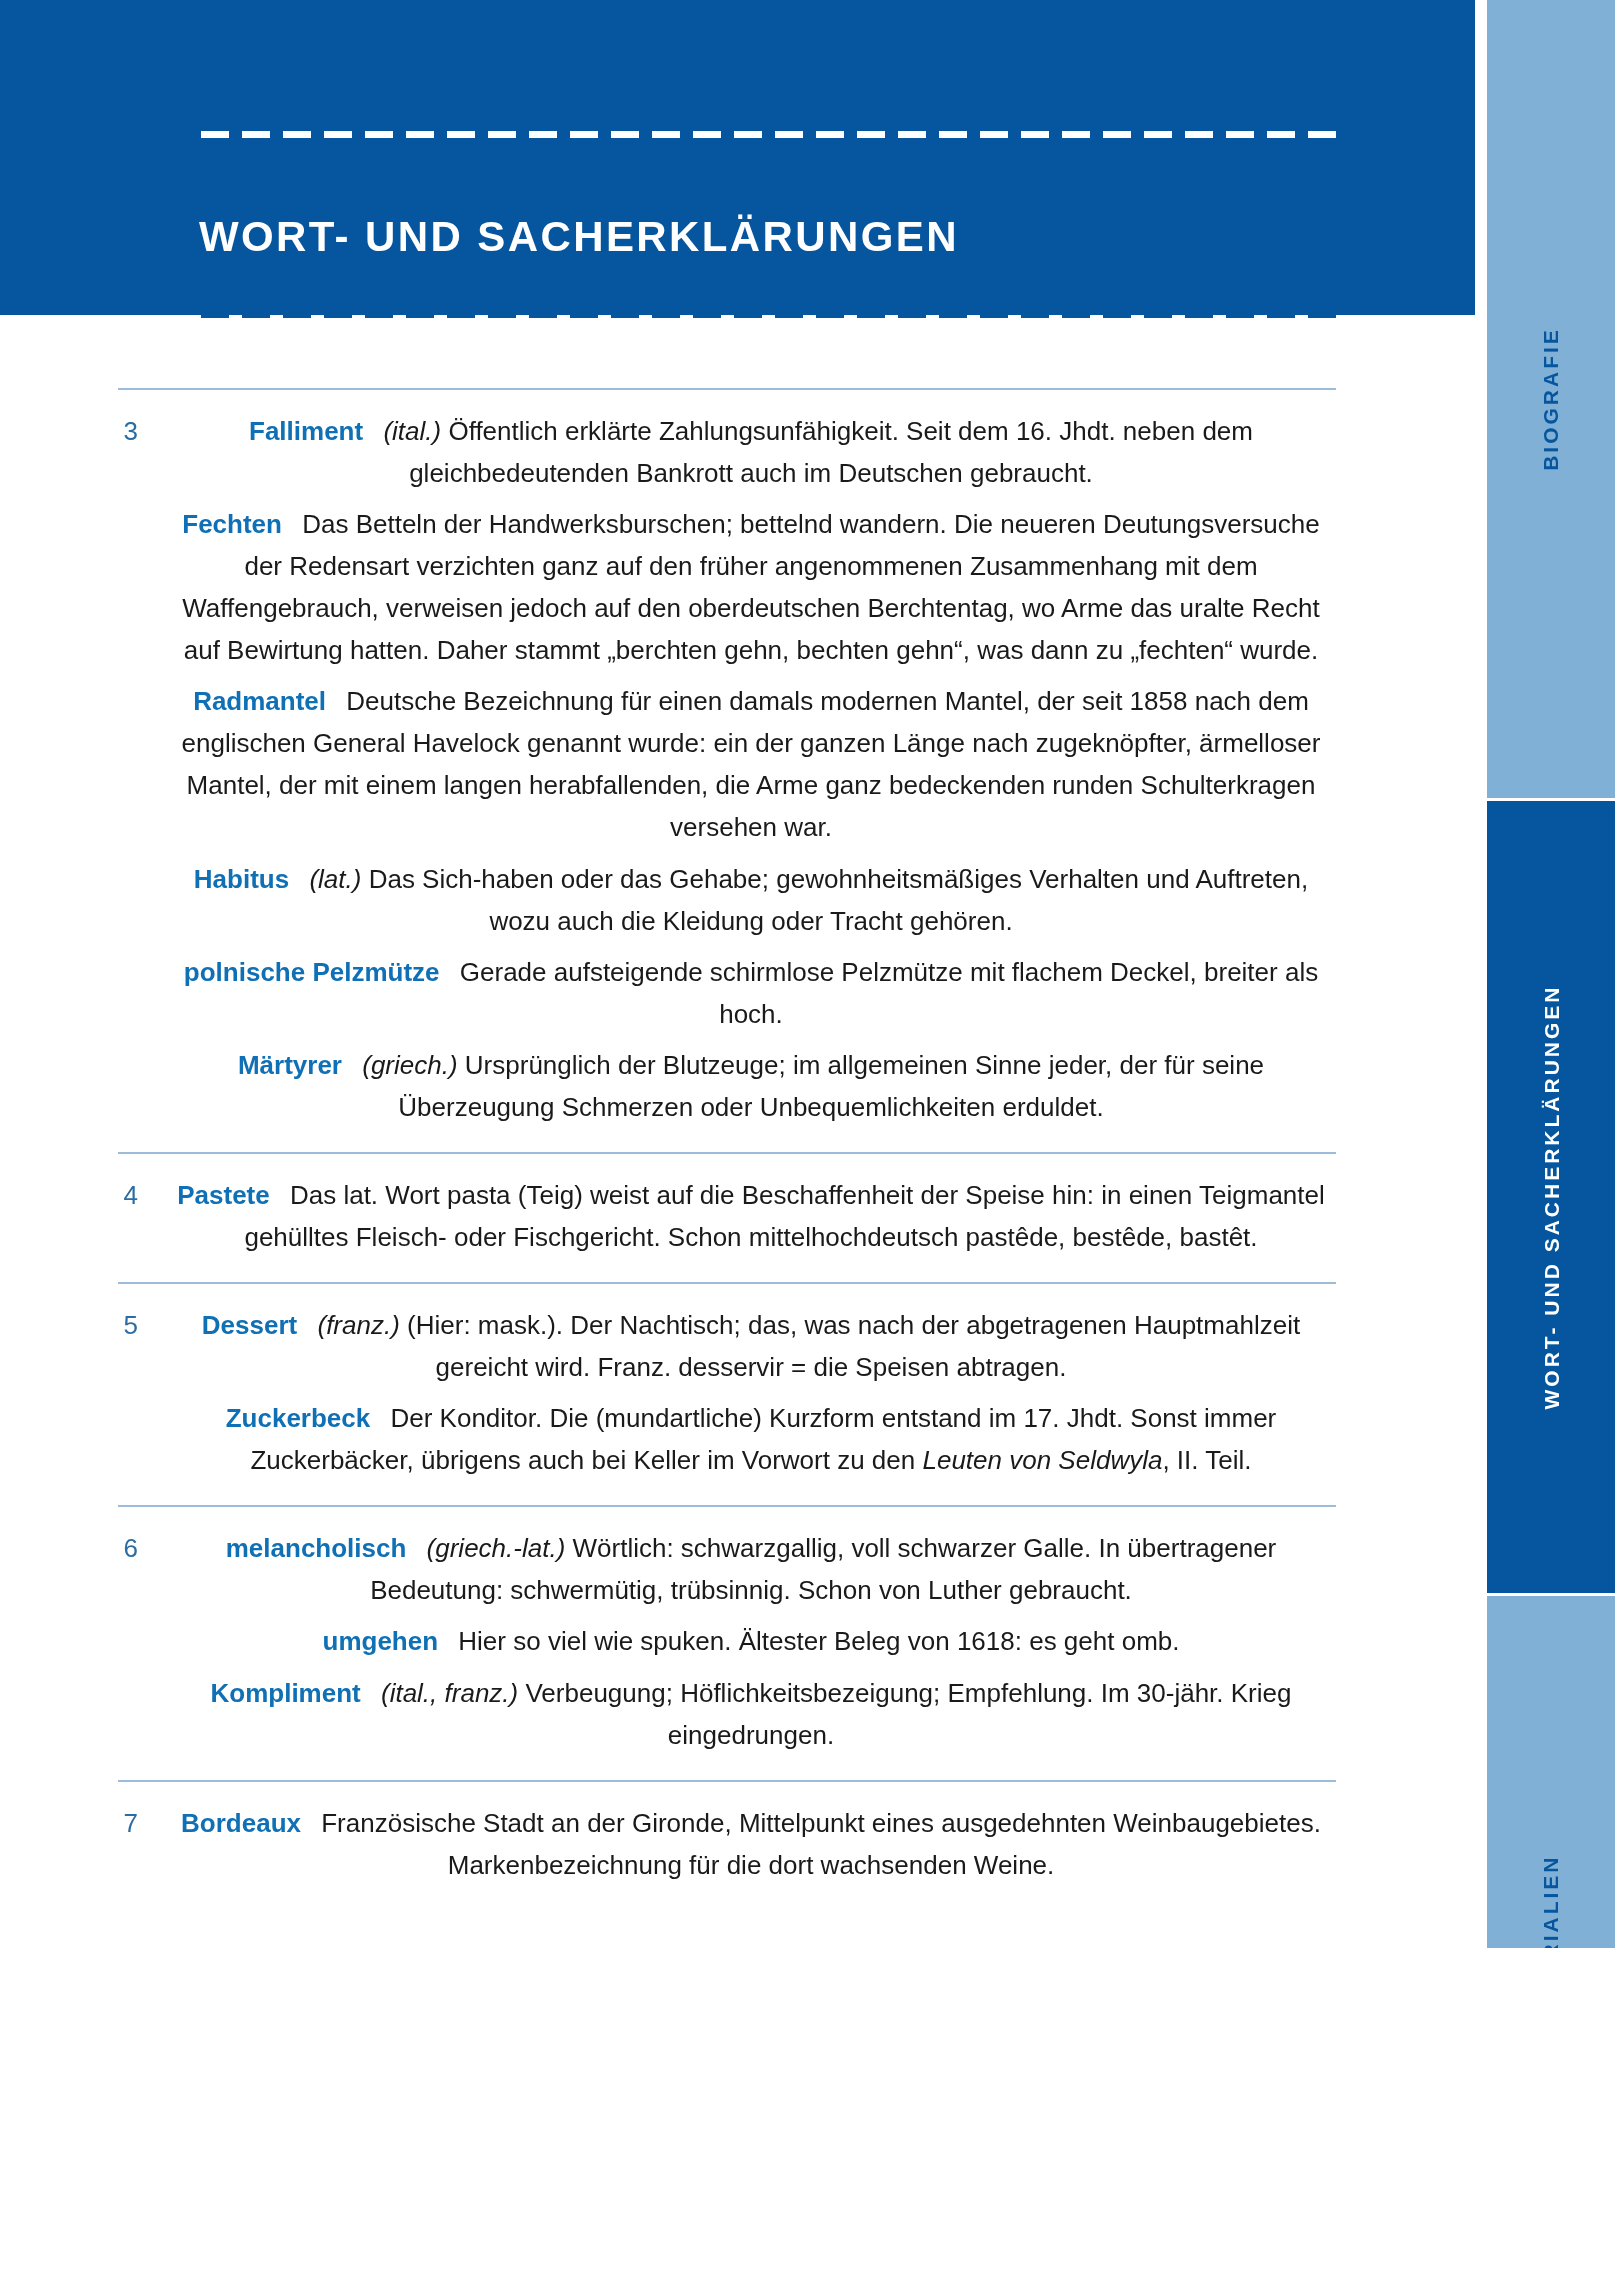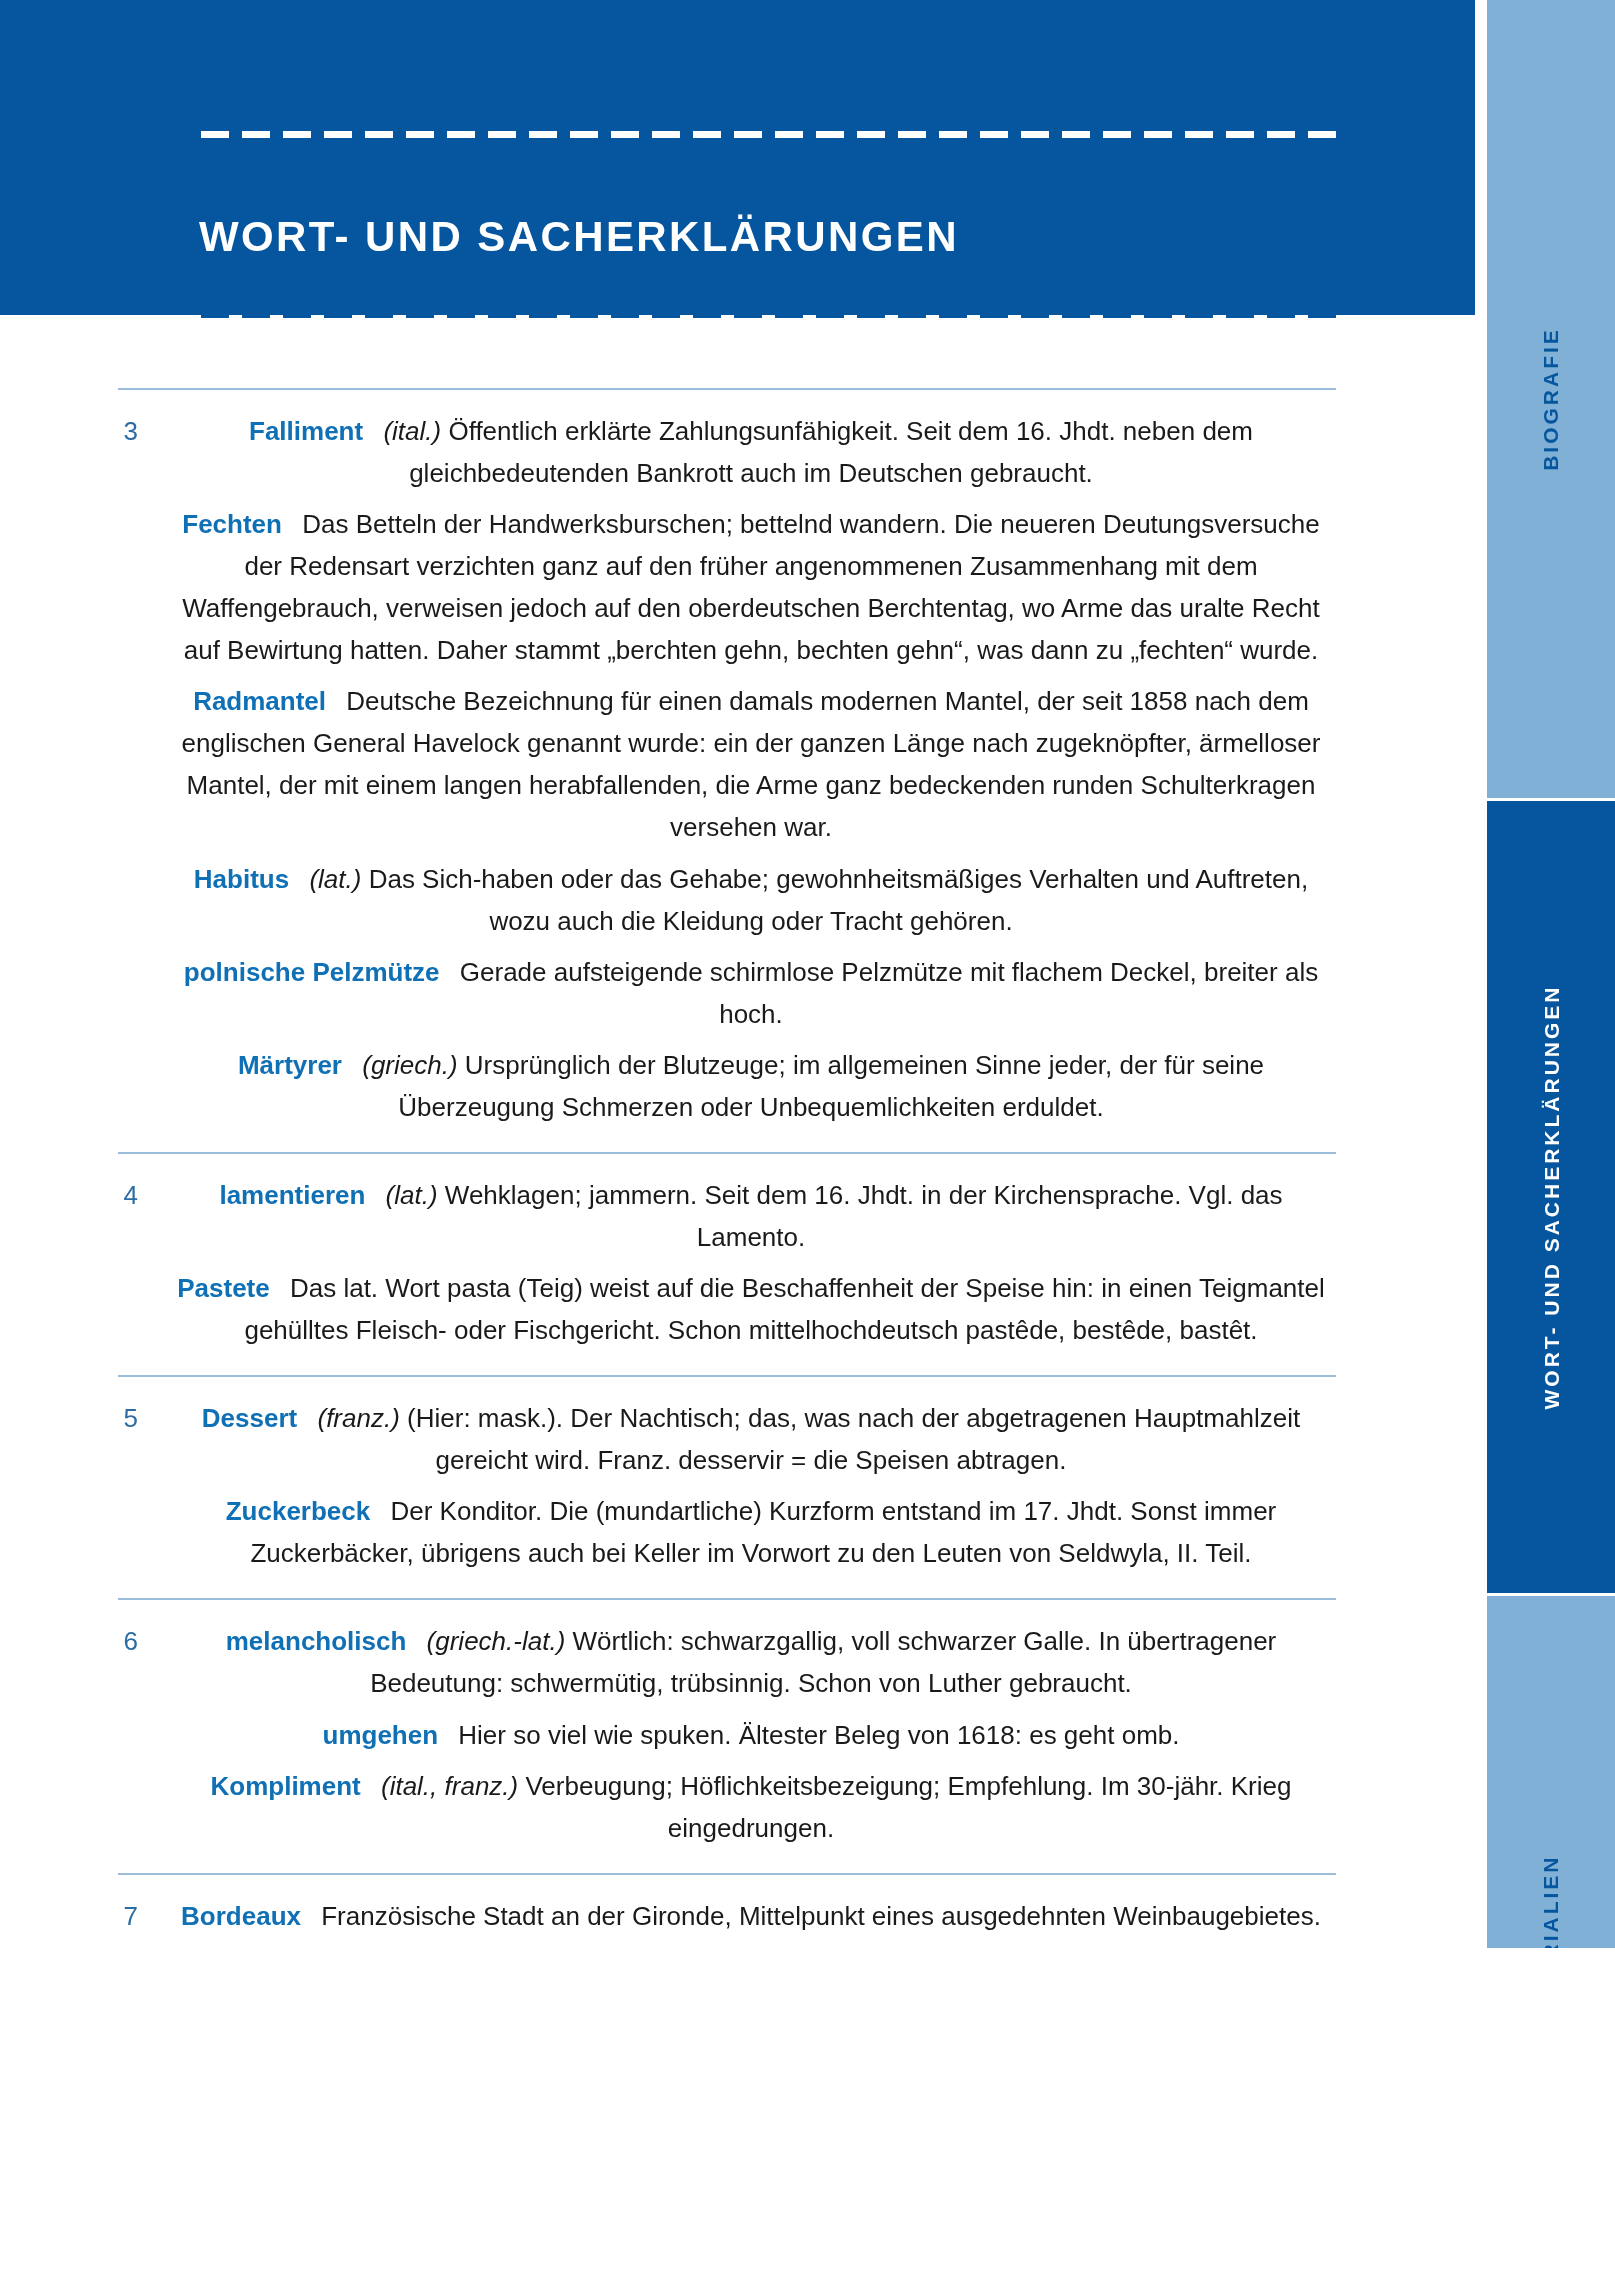--- a/index.html
+++ b/index.html
@@ -136,21 +136,21 @@
     margin-bottom: 9.2px;
   }
   .para:last-child { margin-bottom: 0; }
   .term {
     color: #0f70b5;
     font-weight: bold;
   }
   .orig {
     font-style: italic;
   }
-  .it { }
+  .it { font-style: italic; }
 
   
   #footer-dash {
     position: absolute;
     left: 140px;
     top: 2149px;
     width: 1199px;
     height: 5.5px;
     background-image: repeating-linear-gradient(to right,
         #c9c9c9 0px, #c9c9c9 28px,
@@ -207,21 +207,20 @@
           <p class="para"><span class="term">Fechten</span>  <span>Das Betteln der Handwerksburschen; bettelnd wandern. Die neueren Deutungsversuche der Redensart verzichten ganz auf den früher angenommenen Zusammenhang mit dem Waffengebrauch, verweisen jedoch auf den oberdeutschen Berchtentag, wo Arme das uralte Recht auf Bewirtung hatten. Daher stammt „berchten gehn, bechten gehn“, was dann zu „fechten“ wurde.</span></p>
           <p class="para"><span class="term">Radmantel</span>  <span>Deutsche Bezeichnung für einen damals modernen Mantel, der seit 1858 nach dem englischen General Havelock genannt wurde: ein der ganzen Länge nach zugeknöpfter, ärmelloser Mantel, der mit einem langen herabfallenden, die Arme ganz bedeckenden runden Schulterkragen versehen war.</span></p>
           <p class="para"><span class="term">Habitus</span>  <span class="orig">(lat.)</span> <span>Das Sich-haben oder das Gehabe; gewohnheitsmäßiges Verhalten und Auftreten, wozu auch die Kleidung oder Tracht gehören.</span></p>
           <p class="para"><span class="term">polnische Pelzmütze</span>  <span>Gerade aufsteigende schirmlose Pelzmütze mit flachem Deckel, breiter als hoch.</span></p>
           <p class="para"><span class="term">Märtyrer</span>  <span class="orig">(griech.)</span> <span>Ursprünglich der Blutzeuge; im allgemeinen Sinne jeder, der für seine Überzeugung Schmerzen oder Unbequemlichkeiten erduldet.</span></p>
         </div>
       </div>
       <div class="entry">
         <div class="entry-num">4</div>
         <div class="entry-body">
-          <p class="para"><span class="term">lamentieren</span>  <span class="orig">(lat.)</span> <span>Wehklagen; jammern. Seit dem 16. Jhdt. in der Kirchensprache. Vgl. das Lamento.</span></p>
           <p class="para"><span class="term">Pastete</span>  <span>Das lat. Wort pasta (Teig) weist auf die Beschaffenheit der Speise hin: in einen Teigmantel gehülltes Fleisch- oder Fischgericht. Schon mittelhochdeutsch pastêde, bestêde, bastêt.</span></p>
         </div>
       </div>
       <div class="entry">
         <div class="entry-num">5</div>
         <div class="entry-body">
           <p class="para"><span class="term">Dessert</span>  <span class="orig">(franz.)</span> <span>(Hier: mask.). Der Nachtisch; das, was nach der abgetragenen Hauptmahlzeit gereicht wird. Franz. desservir = die Speisen abtragen.</span></p>
           <p class="para"><span class="term">Zuckerbeck</span>  <span>Der Konditor. Die (mundartliche) Kurzform entstand im 17. Jhdt. Sonst immer Zuckerbäcker, übrigens auch bei Keller im Vorwort zu den </span><span class="it">Leuten von Seldwyla</span><span>, II. Teil.</span></p>
         </div>
       </div>

